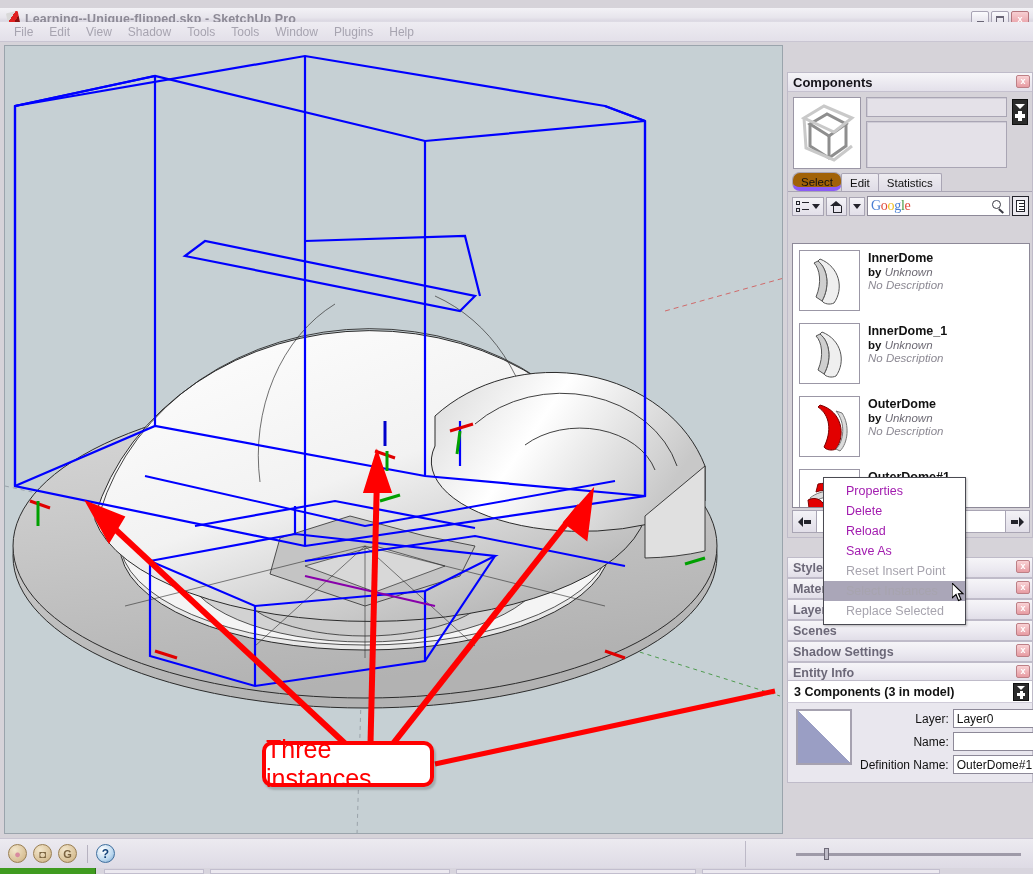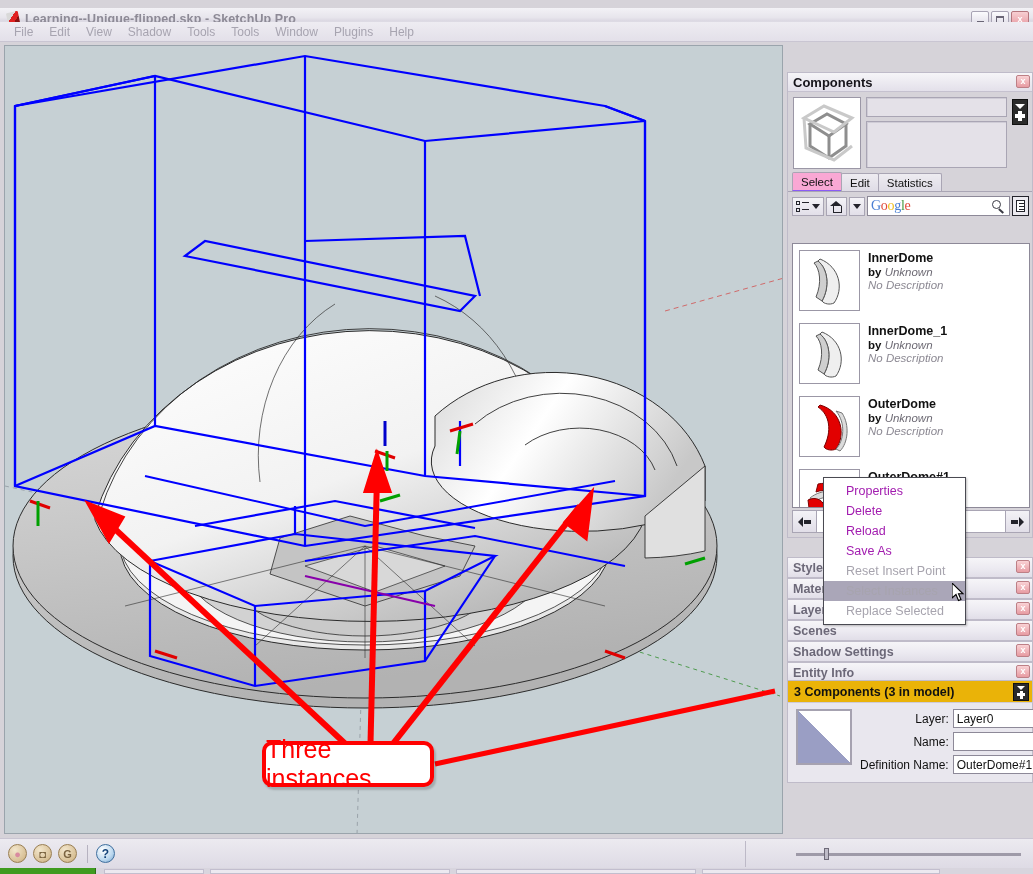--- a/index.html
+++ b/index.html
@@ -144,21 +144,21 @@
   .spin-btn .plus:before { left:3px; top:0; width:4px; height:10px; }
   .spin-btn .plus:after { left:0; top:3px; width:10px; height:4px; }
 
   .tabs { display:flex; padding-left:4px; height:19px; align-items:flex-end; border-bottom:1px solid #a9a5b4; }
   .tab {
     font-size:11.5px; color:#111; padding:2px 8px 2px 8px; height:18px;
     background:linear-gradient(180deg,#eeecf1,#dfdce6);
     border:1px solid #a9a5b4; border-bottom:none; margin-right:-1px;
     border-radius:2px 2px 0 0; line-height:14px;
   }
-  .tab.sel { background:#f9a8d4; height:19px; font-weight:normal; border-bottom:1px solid #8b5cf6; }
+  .tab.sel { background:#a16207; height:19px; font-weight:normal; border-bottom:4px solid #8b5cf6;border-radius:8px; }
 
   .srow { display:flex; align-items:center; gap:2px; padding:4px 3px 4px 4px; }
   .sbtn {
     height:19px; background:linear-gradient(180deg,#f4f3f7,#e2dfe9);
     border:1px solid #a9a5b4; display:flex; align-items:center; justify-content:center; padding:0 3px;
   }
   .caret { width:0;height:0;border-left:4px solid transparent;border-right:4px solid transparent;border-top:5px solid #23232b; margin-left:3px;}
   .listglyph { width:13px; height:11px; display:flex; flex-direction:column; justify-content:space-between; }
   .listglyph .lrow { display:flex; align-items:center; gap:2px; }
   .listglyph .sq { width:4px;height:4px;border:1px solid #23232b; }
@@ -211,21 +211,21 @@
   .arrw .head { position:absolute; top:1px; width:0;height:0;border-top:5px solid transparent;border-bottom:5px solid transparent; }
   .arrw.l .stem { right:0; } .arrw.l .head { left:0; border-right:5px solid #23232b; }
   .arrw.r .stem { left:0; } .arrw.r .head { right:0; border-left:5px solid #23232b; }
 
   
   .collapsed { position:absolute; left:0; width:246px; height:21px; }
 
   
   .entity { position:absolute; left:0; top:608px; width:246px; }
   .ei-head {
-    position:relative; height:22px; background:#eab308; border:1px solid #bfbbc9; border-bottom:none;
+    position:relative; height:22px; background:#ffffff; border:1px solid #bfbbc9; border-bottom:none;
     display:flex; align-items:center; padding-left:6px;
   }
   .ei-head .t { font-size:12.5px; font-weight:bold; color:#111; }
   .ei-spin { position:absolute; right:3px; top:2px; width:16px; height:18px; background:#2b2b2b; border:1px solid #111;
      display:flex; flex-direction:column; align-items:center; justify-content:center; }
   .ei-spin .tri { width:0;height:0;border-left:4px solid transparent;border-right:4px solid transparent;border-top:4px solid #fff; margin-bottom:1px;}
   .ei-spin .plus { width:8px;height:8px;position:relative; }
   .ei-spin .plus:before,.ei-spin .plus:after { content:""; position:absolute; background:#fff; }
   .ei-spin .plus:before { left:2.5px; top:0; width:3px; height:8px; }
   .ei-spin .plus:after { left:0; top:2.5px; width:8px; height:3px; }

